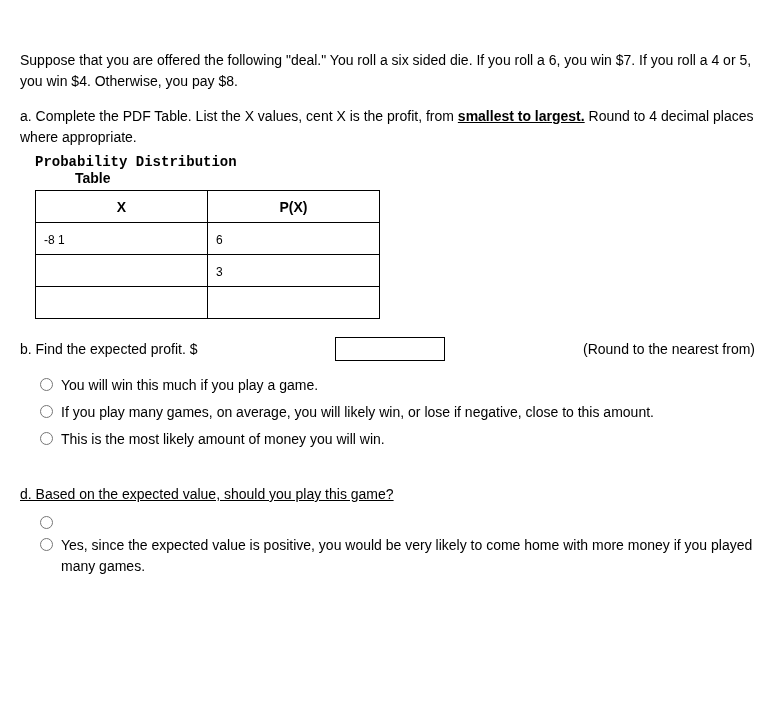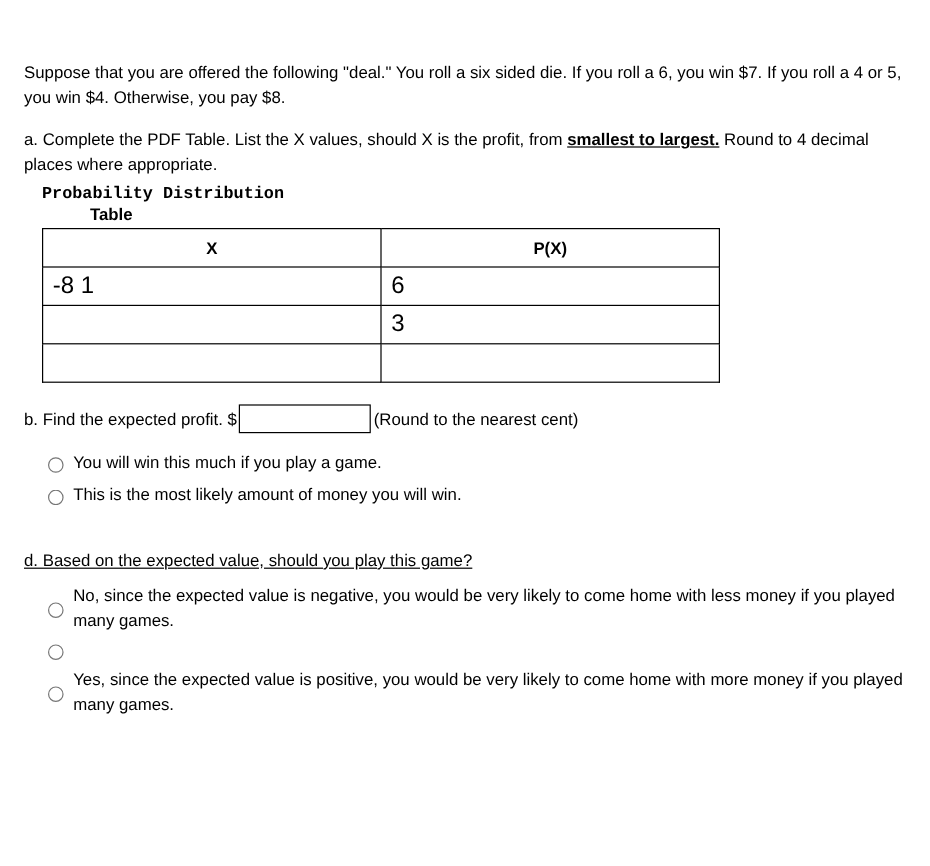--- a/index.html
+++ b/index.html
@@ -52,47 +52,48 @@
       font-weight: bold;
       background: #fff;
     }
     table.prob-table td {
       font-size: 14px;
     }
     table.prob-table input[type="text"] {
       border: none;
       outline: none;
       width: 100%;
-      font-size: 20px;
+      font-size: 12px;
       background: transparent;
     }
     .expected-profit-row {
       display: flex;
       align-items: center;
       gap: 2px;
       margin-bottom: 14px;
       margin-top: 4px;
+      justify-content: space-between;
     }
     .expected-profit-row input[type="text"] {
       border: 1px solid #000;
       width: 110px;
       height: 24px;
       font-size: 14px;
       padding: 2px 4px;
     }
     .interpret-section {
       margin-bottom: 18px;
     }
     .radio-group {
       margin-top: 8px;
       margin-left: 20px;
     }
     .radio-item {
       display: flex;
-      align-items: center;
+      align-items: flex-start;
       margin-bottom: 6px;
       line-height: 1.5;
     }
     .radio-item input[type="radio"] {
       margin-right: 8px;
       margin-top: 3px;
       flex-shrink: 0;
     }
     .spacer { height: 16px; }
     .section-d-label {
@@ -101,21 +102,21 @@
       text-decoration: underline;
     }
   </style>
 </head>
 <body>
 
 <p class="intro-text">Suppose that you are offered the following "deal." You roll a six sided die. If you roll a 6, you win $7. If you roll a 4 or 5, you win $4. Otherwise, you pay $8.</p>
 
 <div class="section">
   <p class="section-label">
-    <span>a. Complete the PDF Table. List the X values, should X is the profit, from </span><span class="bold underline">smallest to largest.</span><span> Round to 4 decimal places where appropriate.</span>
+    <span>a. Complete the PDF Table. List the X values, cent X is the profit, from </span><span class="bold underline">smallest to largest.</span><span> Round to 4 decimal places where appropriate.</span>
   </p>
   <div class="table-title">Probability Distribution</div>
   <div class="table-subtitle">Table</div>
   <table class="prob-table">
     <thead>
       <tr>
         <th>X</th>
         <th>P(X)</th>
       </tr>
     </thead>
@@ -144,46 +145,46 @@
           <input type="text" value="" style="">
         </td>
       </tr>
     </tbody>
   </table>
 </div>
 
 <div class="section expected-profit-row">
   <span>b. Find the expected profit. $</span>
   <input type="text" value="" style="border: 1px solid rgb(0, 0, 0); width: 110px; height: 24px; font-size: 14px; padding: 2px 4px;">
-  <span>(Round to the nearest cent)</span>
+  <span>(Round to the nearest from)</span>
 </div>
 
 <div class="section interpret-section">
   <div class="radio-group">
     <div class="radio-item">
       <input type="radio" name="interpret" style="">
       <span>You will win this much if you play a game.</span>
+    </div>
+    <div class="radio-item">
+      <input type="radio" name="interpret" style="">
+      <span>If you play many games, on average, you will likely win, or lose if negative, close to this amount.</span>
     </div>
     <div class="radio-item">
       <input type="radio" name="interpret" style="">
       <span>This is the most likely amount of money you will win.</span>
     </div>
   </div>
 </div>
 
 <div class="spacer"></div>
 
 <div class="section">
   <p class="section-d-label">d. Based on the expected value, should you play this game?</p>
   <div class="radio-group">
     <div class="radio-item">
       <input type="radio" name="part_d" style="">
-      <span>No, since the expected value is negative, you would be very likely to come home with less money if you played many games.</span>
-    </div>
-    <div class="radio-item">
-      <input type="radio" name="part_d" style="">
     </div>
     <div class="radio-item">
       <input type="radio" name="part_d" style="">
       <span>Yes, since the expected value is positive, you would be very likely to come home with more money if you played many games.</span>
     </div>
   </div>
 </div>
 
 </body></html>

